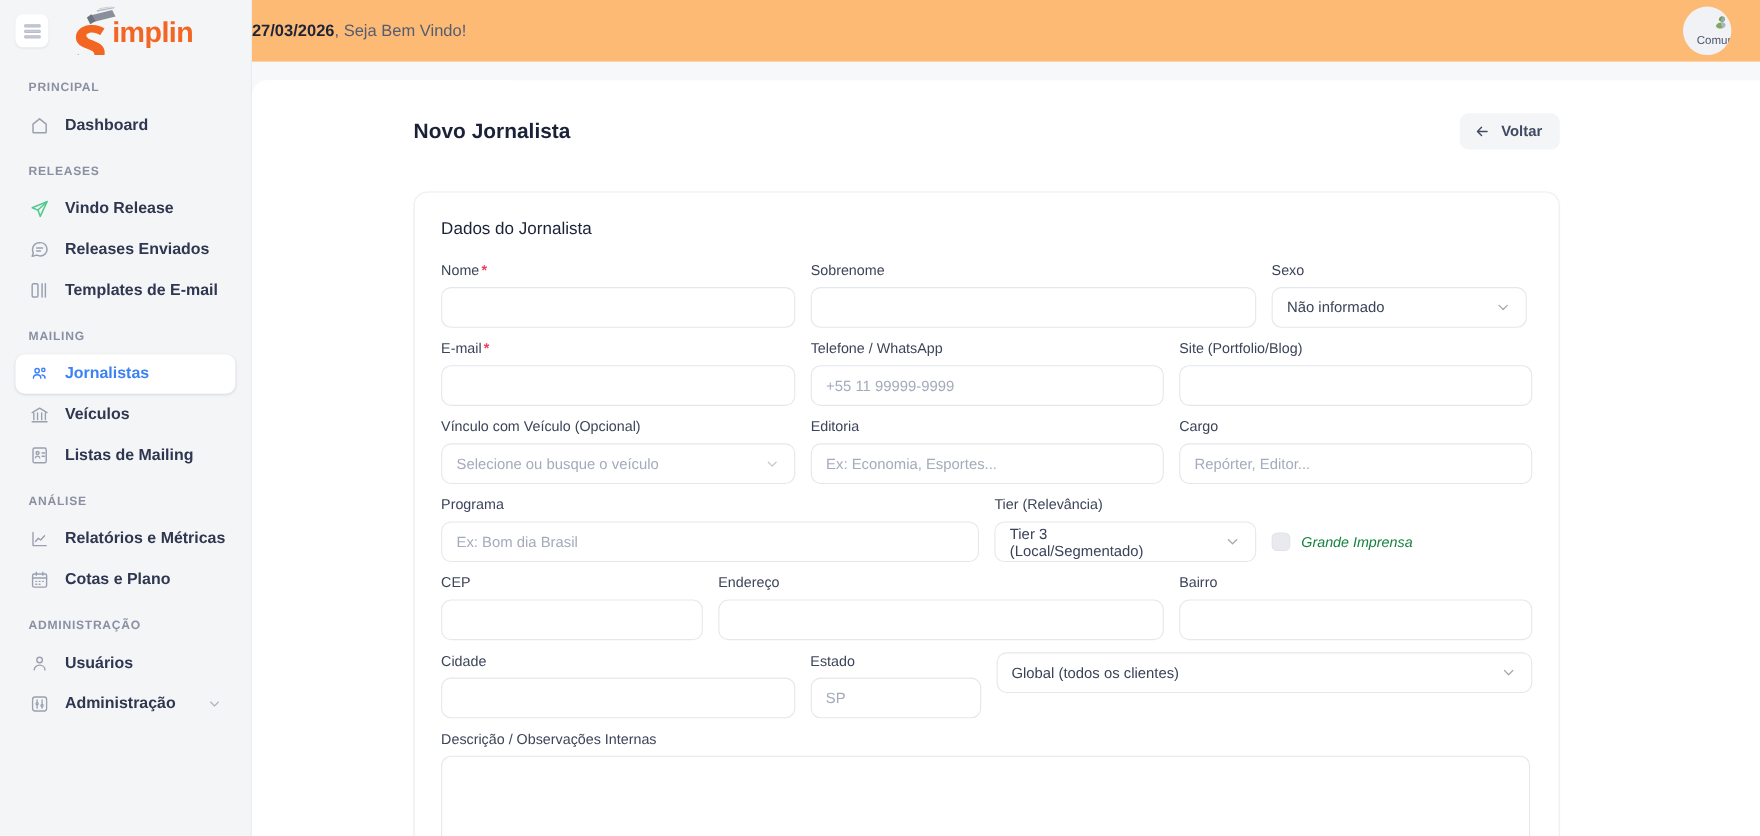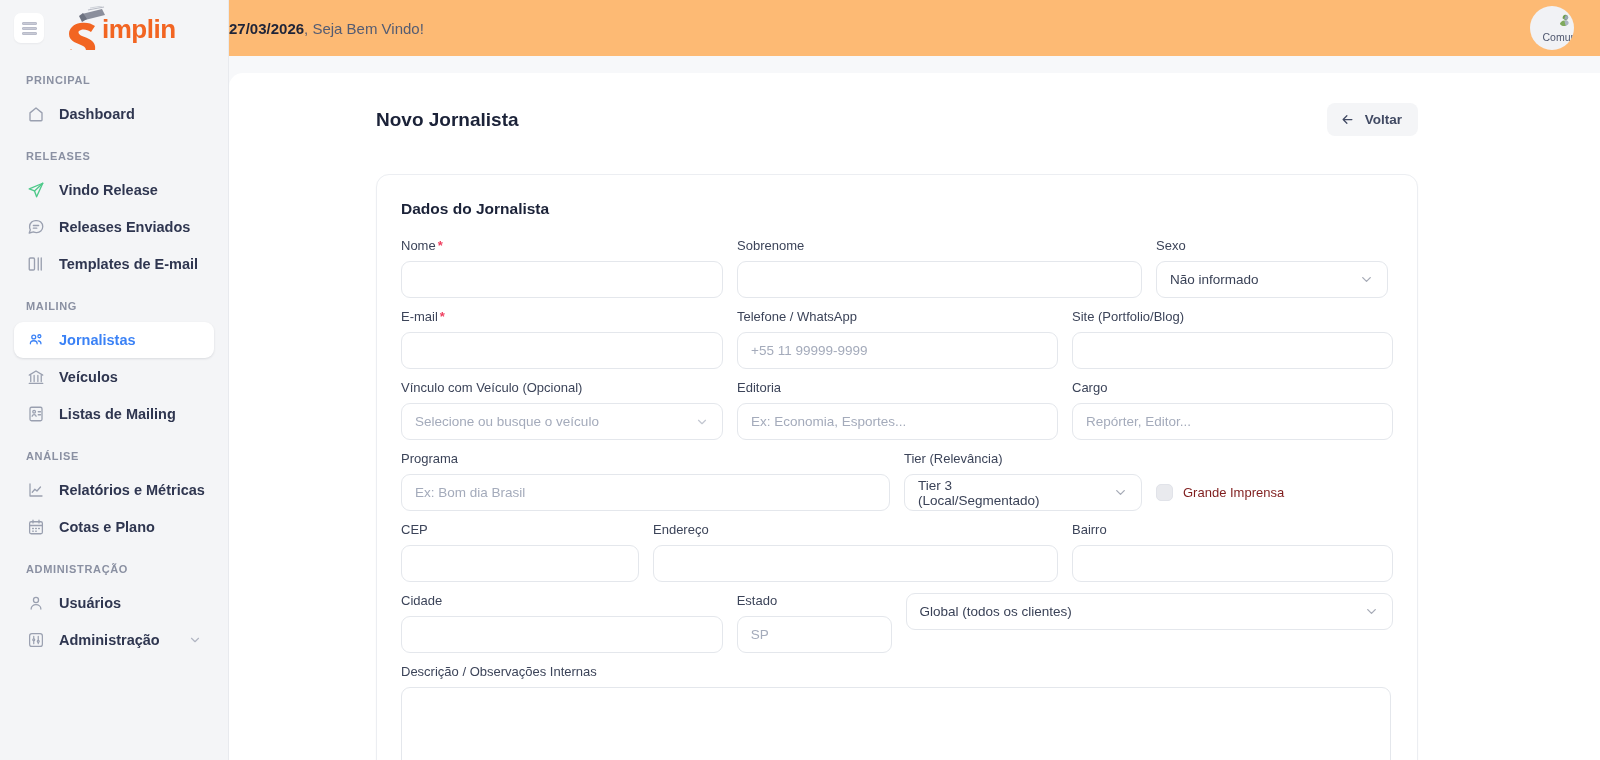--- a/index.html
+++ b/index.html
@@ -101,21 +101,21 @@
   
   .form-card {
     margin: 38px 182px 0 147px;
     background: #fff;
     border: 1px solid #eceef2;
     border-radius: 13px;
     padding: 25px 24px 28px 24px;
     box-shadow: 0 1px 2px rgba(16,24,40,.03);
   }
   .form-card h2 {
-    font-size: 15.5px; font-weight: 700; color: #1b2238; margin-bottom: 20px;
+    font-size: 15.5px; font-weight: 400; color: #1b2238; margin-bottom: 20px;
   }
   .row { display: flex; gap: 14px; margin-bottom: 7px; }
   .field { display: flex; flex-direction: column; }
   .field label {
     font-size: 13px; color: #3c4459; margin-bottom: 8px; font-weight: 400;
     white-space: nowrap;
   }
   .field label .req { color: #ef4060; font-weight: 700; margin-left: 2px; }
   .ctrl {
     height: 37px; border: 1px solid #e4e7ec; border-radius: 9px;
@@ -135,21 +135,21 @@
   .select .val.ph { color: #a4abbb; }
   .select .chev { opacity: .6; display: flex; margin-left: 8px; }
   .checkbox-wrap {
     display: flex; align-items: center; gap: 10px; cursor: pointer;
     align-self: flex-end; height: 37px;
   }
   .cbox {
     width: 17px; height: 17px; border-radius: 5px; background: #e9eaee;
     border: 1px solid #e1e3e9; flex-shrink: 0;
   }
-  .cbox-label { font-size: 13px; color: #7f1d1d; white-space: nowrap; }
+  .cbox-label { font-size: 13px; color: #15803d; white-space: nowrap; font-style: italic; }
   textarea.ctrl {
     height: 92px; padding: 10px 13px; resize: none; display: block;
     line-height: 1.45; outline: none;
   }
   .mb18 { margin-bottom: 11px; }
 </style>
 </head>
 <body>
 
 <div class="app">

